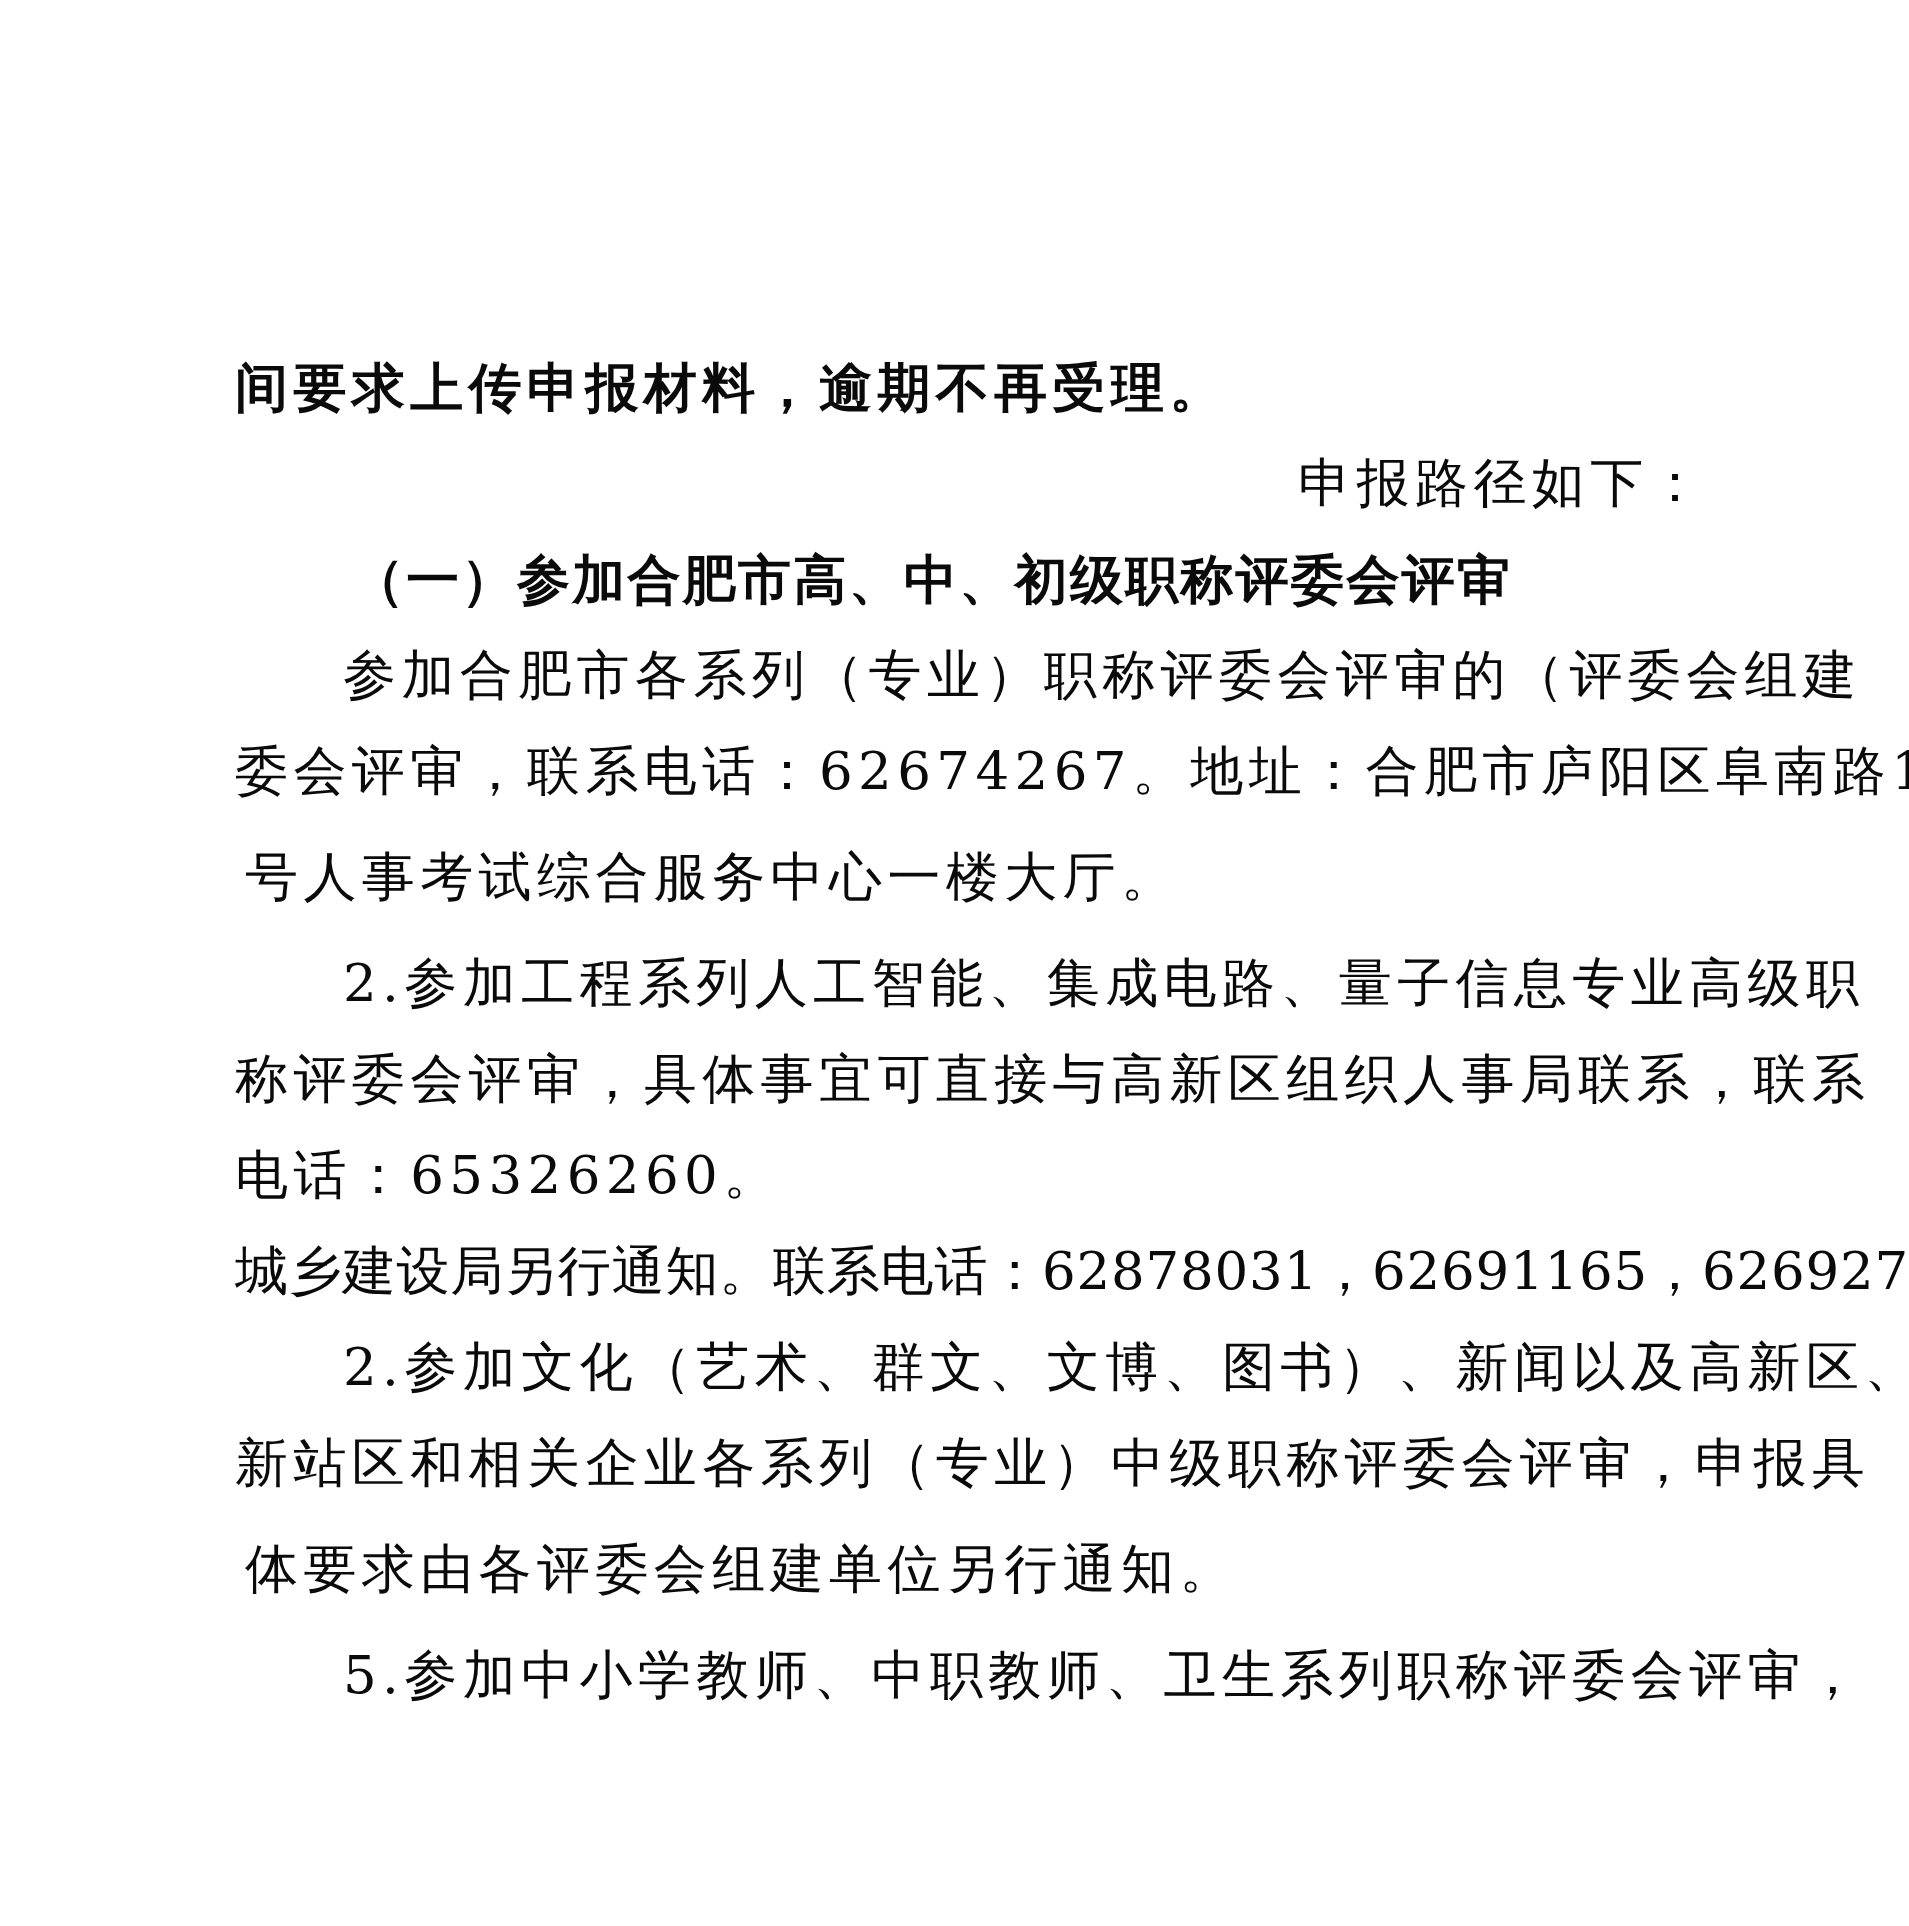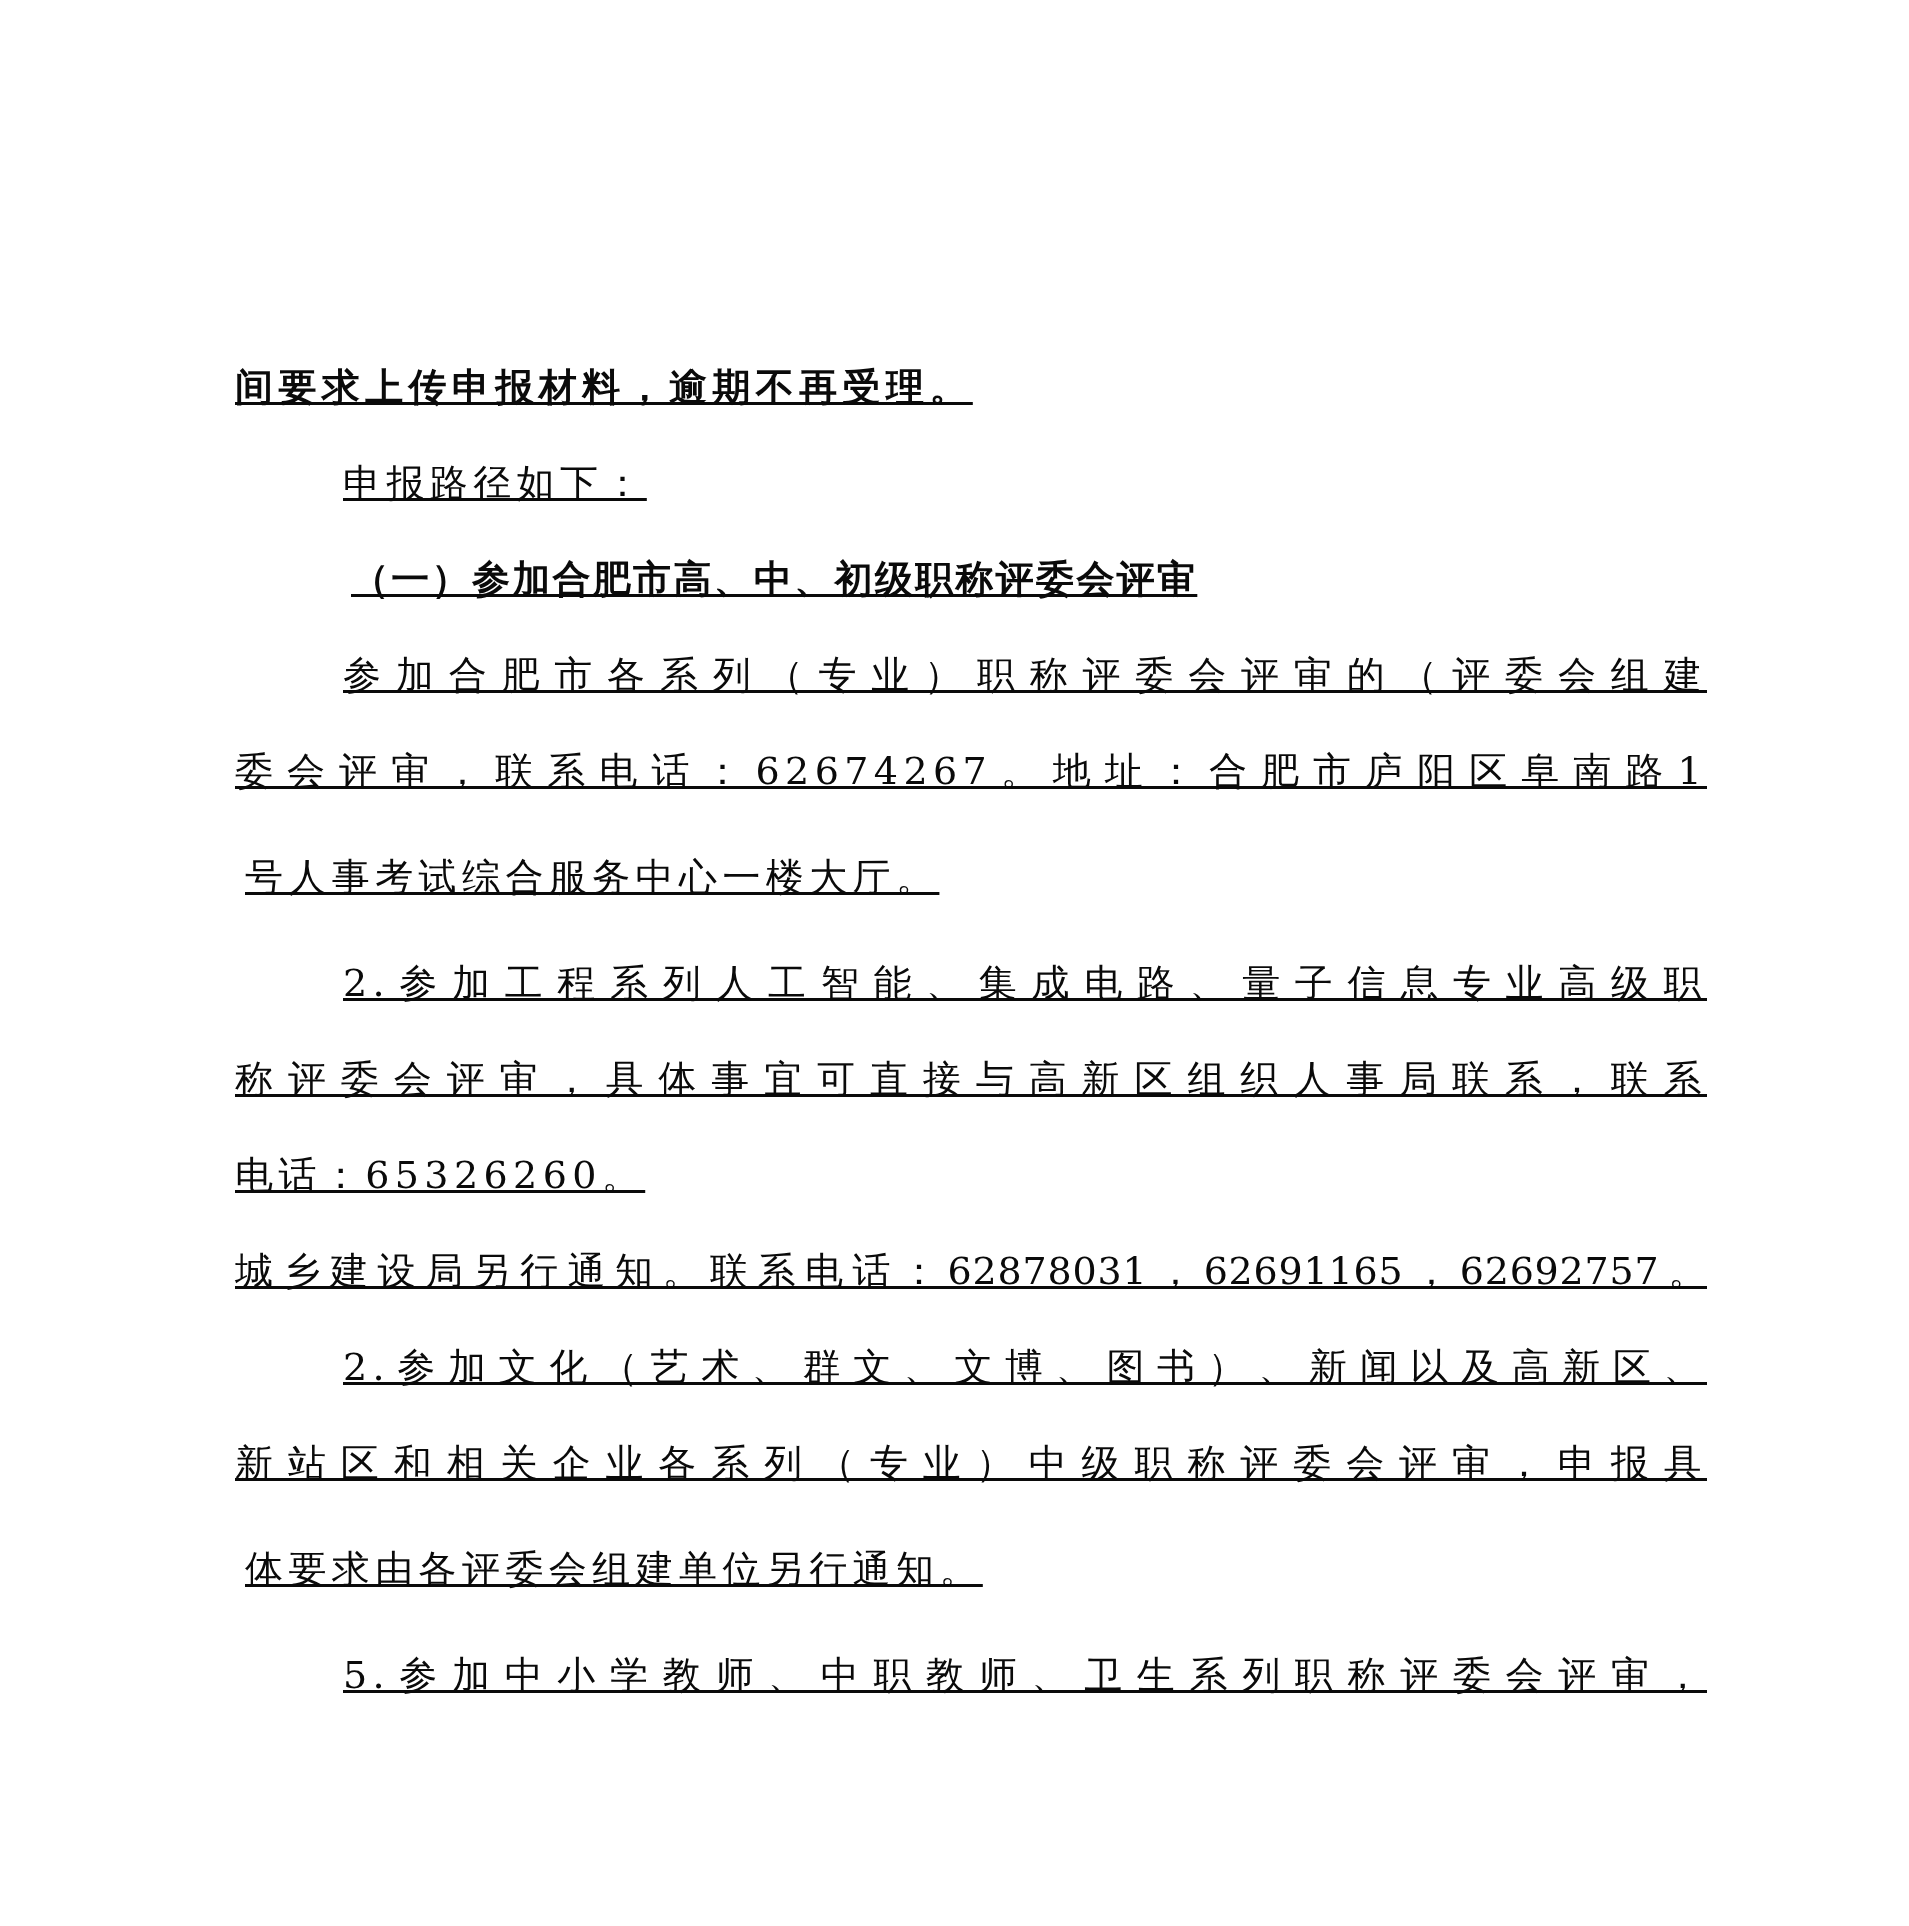--- a/index.html
+++ b/index.html
@@ -18,42 +18,41 @@
     .page {
       position: absolute;
       left: 235px;
       top: 339px;
       width: 1472px;
     }
     .line {
       display: block;
       height: 96px;
       line-height: 96px;
-      font-size: 38px;
+      font-size: 53px;
       white-space: nowrap;
       letter-spacing: 5.4px;
-      text-decoration: underline;
     }
     .indent { padding-left: 108px; }
     .heading {
       font-weight: bold;
       letter-spacing: 2.3px;
     }
     .heading.indent { padding-left: 116px; }
     .justify {
       text-align: justify;
       text-align-last: justify;
     }
   </style>
 </head>
 <body>
 
 <div class="page">
   <p class="line" style="margin:0;font-weight:bold;">间要求上传申报材料，逾期不再受理。</p>
-  <p class="line indent" style="margin:0;">申报路径如下：</p>
+  <p class="line indent" style="margin:0;text-align:right;">申报路径如下：</p>
   <h2 class="line heading indent" style="margin:0;">（一）参加合肥市高、中、初级职称评委会评审</h2>
   <p class="line indent justify" style="margin:0;">参加合肥市各系列（专业）职称评委会评审的（评委会组建</p>
   <p class="line justify" style="margin:0;">委会评审，联系电话：62674267。地址：合肥市庐阳区阜南路1</p>
   <p class="line" style="margin:10px;">号人事考试综合服务中心一楼大厅。</p>
   <p class="line indent justify" style="margin:0;">2.参加工程系列人工智能、集成电路、量子信息专业高级职</p>
   <p class="line justify" style="margin:0;">称评委会评审，具体事宜可直接与高新区组织人事局联系，联系</p>
   <p class="line" style="margin:0;">电话：65326260。</p>
   <p class="line justify" style="margin:0;letter-spacing:0.8px;">城乡建设局另行通知。联系电话：62878031，62691165，62692757。</p>
   <p class="line indent justify" style="margin:0;">2.参加文化（艺术、群文、文博、图书）、新闻以及高新区、</p>
   <p class="line justify" style="margin:0;">新站区和相关企业各系列（专业）中级职称评委会评审，申报具</p>

